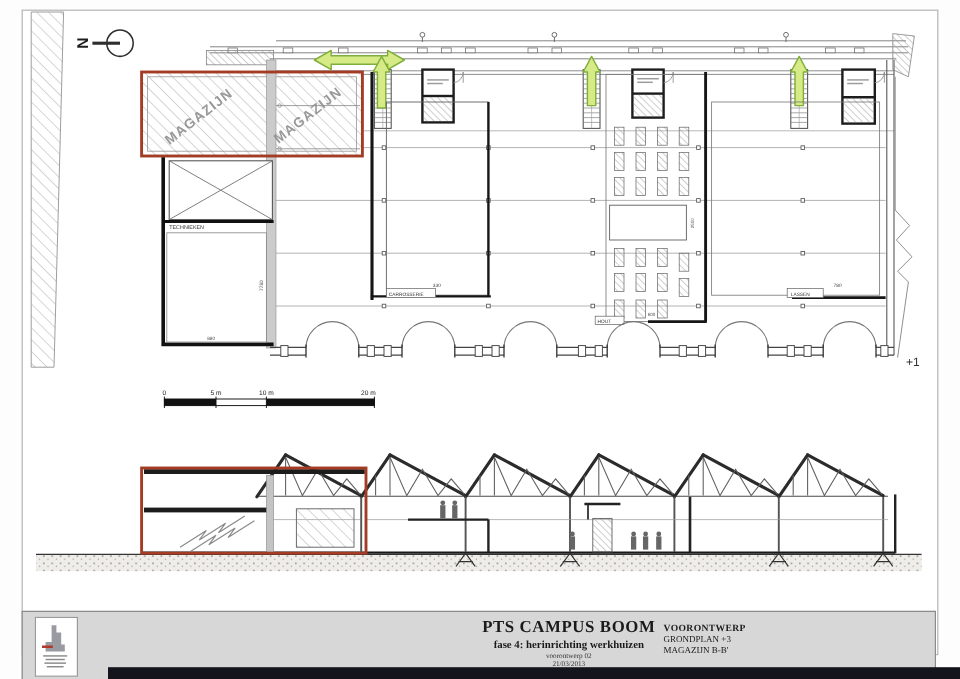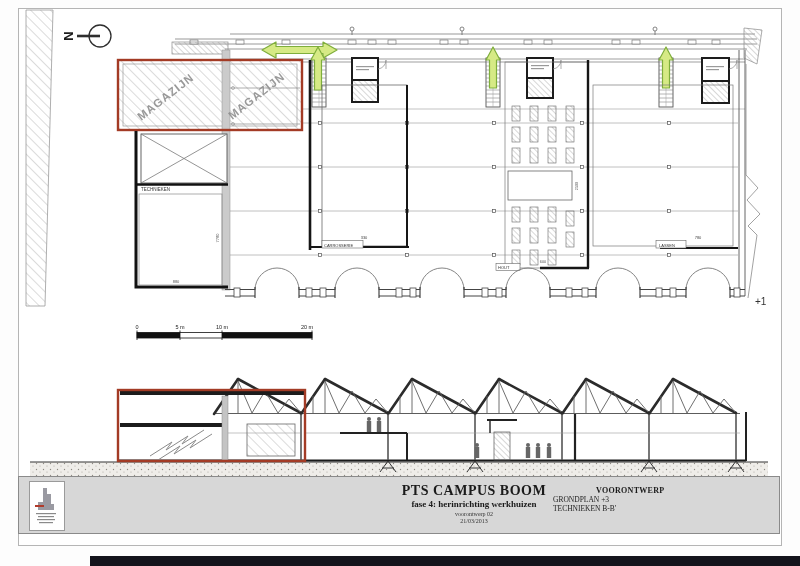--- a/index.html
+++ b/index.html
@@ -1,32 +1,32 @@
 <!DOCTYPE html>
 <html><head>
 <meta charset="utf-8">
 <style>
   html,body{margin:0;padding:0;background:#ffffff;}
   .page{position:relative;width:800px;height:566px;background:#fdfdfd;overflow:hidden;
         font-family:"Liberation Sans", sans-serif;}
   .sheet-border{position:absolute;left:18px;top:8px;width:762px;height:536px;
         border:1px solid #b5b5b5;background:#ffffff;}
   svg{position:absolute;left:0;top:0;}
-  .titleblock{position:absolute;left:18px;top:476px;width:762px;height:58px;
+  .titleblock{position:absolute;left:18px;top:509px;width:762px;height:58px;
         background:#d7d7d7;border:1px solid #8a8a8a;box-sizing:border-box;}
   .tb-logo{position:absolute;left:10px;top:4px;width:34px;height:48px;background:#ffffff;
         border:1px solid #9a9a9a;}
   .tb-center{position:absolute;left:290px;top:6px;width:330px;text-align:center;
         font-family:"Liberation Serif", serif;color:#1a1a1a;}
   .tb-title{font-size:14px;font-weight:bold;letter-spacing:0.5px;}
   .tb-sub{font-size:9px;font-weight:bold;margin-top:0;}
   .tb-meta{font-size:6px;color:#333;margin-top:2px;line-height:7px;}
   .tb-right{position:absolute;left:534px;top:9px;width:160px;text-align:left;
         font-family:"Liberation Serif", serif;color:#1a1a1a;}
-  .tb-phase{font-size:8px;font-weight:bold;letter-spacing:0.3px;margin-left:43px;}
+  .tb-phase{font-size:8px;font-weight:bold;letter-spacing:0.3px;}
   .tb-sheetname{font-size:7.5px;line-height:9px;color:#222;}
   .bottom-bar{position:absolute;left:90px;top:556px;width:710px;height:10px;background:#14141c;}
 </style>
 </head>
 <body>
 
 <div class="page">
   <div class="sheet-border"></div>
 
   <svg width="800" height="566" viewBox="0 0 800 566">
@@ -452,18 +452,18 @@
       <div class="tb-title">PTS CAMPUS BOOM</div>
       <div class="tb-sub">fase 4: herinrichting werkhuizen</div>
       <div class="tb-meta">
         <div>voorontwerp 02</div>
         <div>21/03/2013</div>
       </div>
     </div>
     <div class="tb-right">
       <div class="tb-phase">VOORONTWERP</div>
       <div class="tb-sheetname">GRONDPLAN +3</div>
-      <div class="tb-sheetname">TECHNIEKEN B-B'</div>
+      <div class="tb-sheetname">MAGAZIJN B-B'</div>
     </div>
   </div>
 
   <div class="bottom-bar"></div>
 </div>
 
 </body></html>

